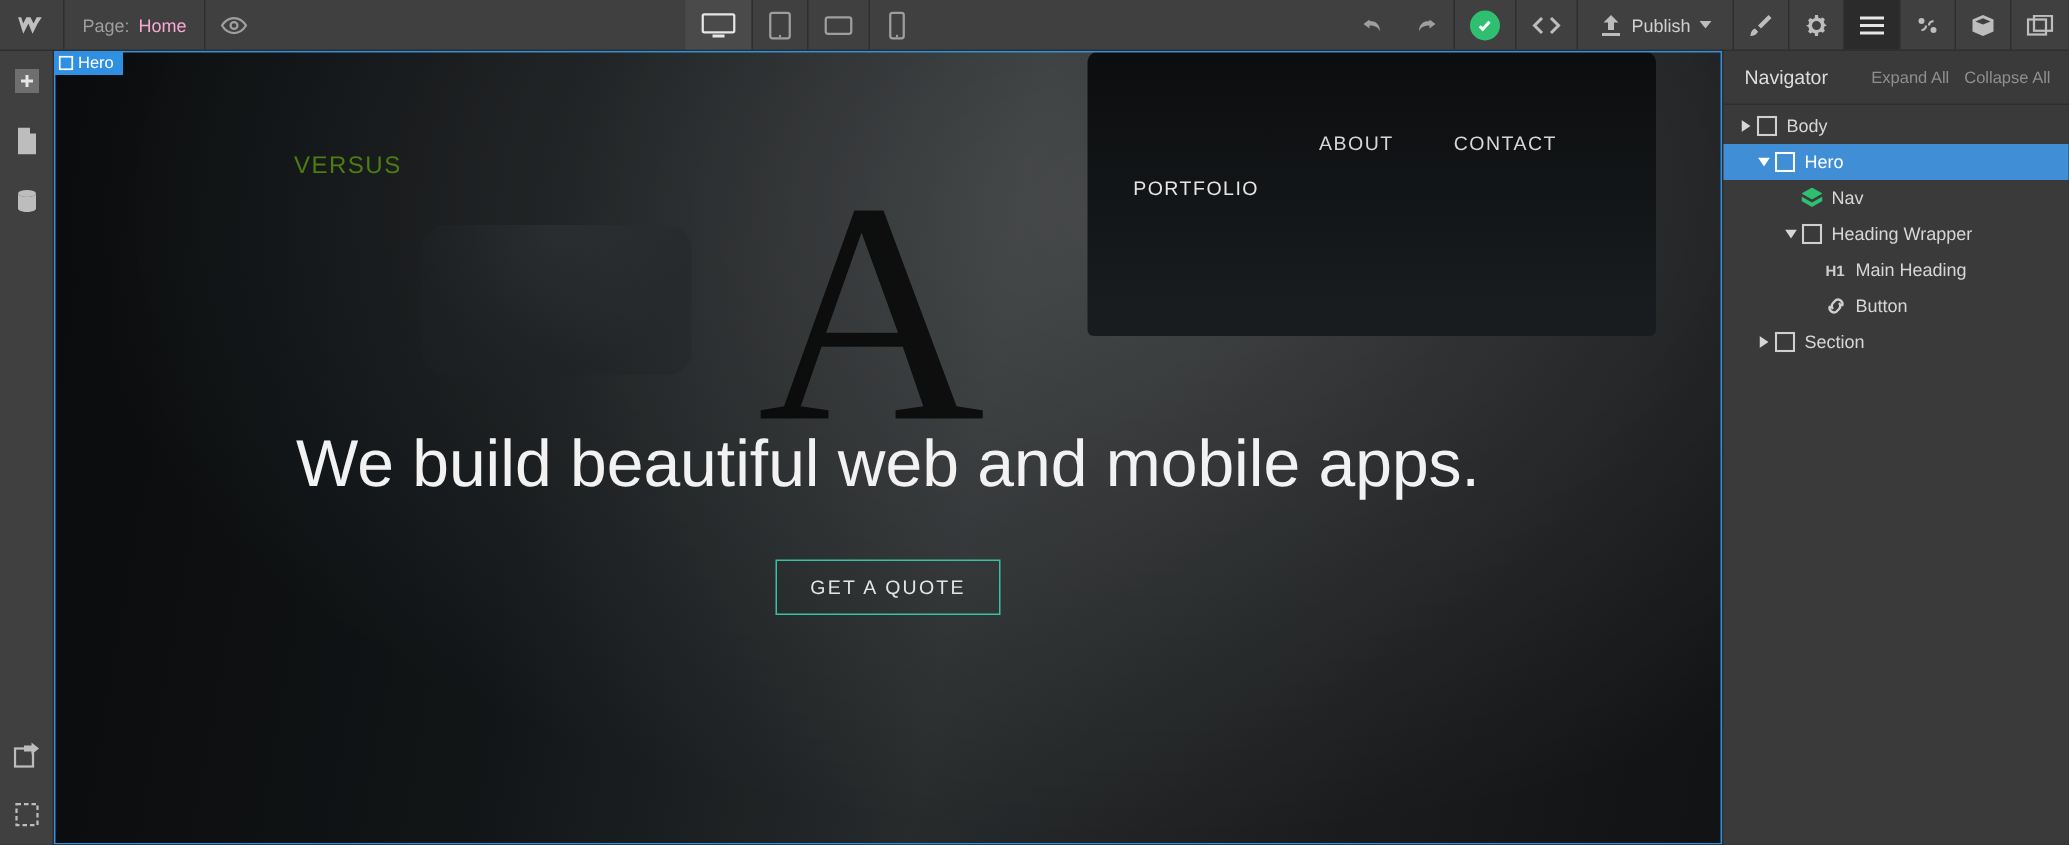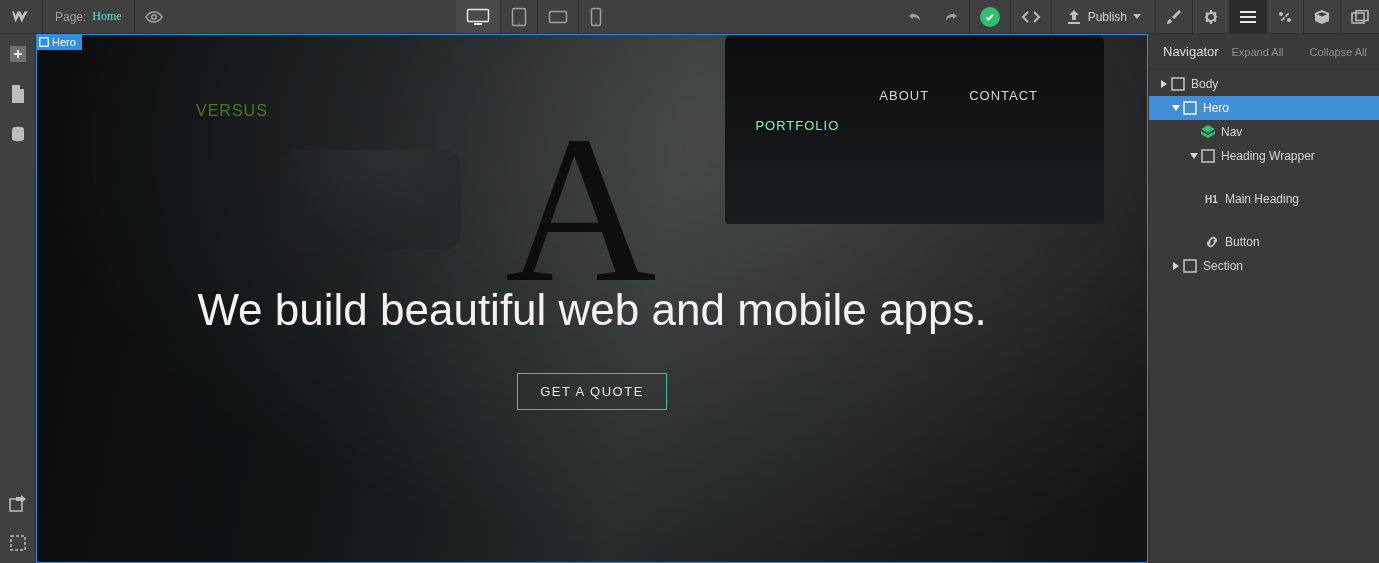--- a/index.html
+++ b/index.html
@@ -9,50 +9,50 @@
   .topbar { position:absolute; top:0; left:0; right:0; height:34px; background:#404040; display:flex; align-items:stretch; color:#d0d0d0; font-size:12px; border-bottom:1px solid #2e2e2e; }
   .topbar .tb-left, .topbar .tb-center, .topbar .tb-right { display:flex; align-items:stretch; }
   .topbar .tb-left  { flex:0 0 auto; }
   .topbar .tb-center{ flex:1 1 auto; justify-content:center; }
   .topbar .tb-right { flex:0 0 auto;text-align:center; }
   .tb-btn { display:flex; align-items:center; justify-content:center; padding:0 10px; border-left:1px solid #2e2e2e; cursor:pointer; min-width:36px; }
   .tb-btn:first-child { border-left:none; }
   .tb-btn svg { display:block; }
   .page-wrap { display:flex; align-items:center; padding:0 12px; border-left:1px solid #2e2e2e; gap:6px; }
   .page-label { color:#9e9e9e; }
-  .page-name  { color:#5eead4;font-family:Liberation Serif, serif; }
+  .page-name  { color:#f9a8d4; }
   .device-btn { border-left:1px solid #2e2e2e; }
   .device-btn.active { background:#4a4a4a; }
   .publish-btn { padding:0 14px; gap:6px; }
 
   .nav-tab { border-left:1px solid #2e2e2e; }
   .nav-tab.active { background:#2b2b2b; }
 
   .success-dot { width:20px; height:20px; border-radius:50%; background:#2fbf71; display:flex; align-items:center; justify-content:center; }
   .w-logo { width:22px; height:22px; }
 
   
   .leftbar { position:absolute; top:34px; left:0; width:36px; bottom:0; background:#404040; border-right:1px solid #2e2e2e; display:flex; flex-direction:column; align-items:center; }
   .leftbar .lb-btn { width:36px; height:40px; display:flex; align-items:center; justify-content:center; cursor:pointer; }
   .leftbar .lb-bottom { margin-top:auto; }
 
   
   .rightpanel { position:absolute; top:34px; right:0; bottom:0; width:231px; background:#3a3a3a; color:#d6d6d6; font-size:12px; border-left:1px solid #2e2e2e; }
   .rp-header { height:36px; display:flex; align-items:center; padding:0 12px 0 14px; border-bottom:1px solid #2e2e2e; }
   .rp-title { font-size:13px; color:#ddd; }
-  .rp-actions { margin-left:auto; display:flex; gap:26px; }
+  .rp-actions { margin-left:auto; display:flex; gap:10px; }
   .rp-action { color:#8f8f8f; cursor:pointer; font-size:11px; }
 
   .tree { padding-top:2px; }
   .tree-row { height:24px; display:flex; align-items:center; padding-right:10px; cursor:pointer; white-space:nowrap; }
   .tree-row.selected { background:#3f8ed6; color:#fff; }
   .tree-row .tw { width:10px; height:10px; display:inline-flex; align-items:center; justify-content:center; margin-right:2px; }
   .tree-row .ticon { width:14px; height:14px; display:inline-flex; align-items:center; justify-content:center; margin-right:6px; }
   .tree-label { font-size:12px; }
-  .ind-0{padding-left:10px;align-items:center;} .ind-1{padding-left:22px;} .ind-2{padding-left:40px;} .ind-3{padding-left:44px;margin-top:19px;}
+  .ind-0{padding-left:10px;align-items:center;} .ind-1{padding-left:22px;} .ind-2{padding-left:40px;} .ind-3{padding-left:56px;}
 
   
   .canvas { position:absolute; top:34px; left:36px; right:231px; bottom:0; background:#101010; overflow:hidden; }
   .sel-outline { position:absolute; inset:0; border:1px solid #2f8fe0; pointer-events:none; }
   .sel-tag { position:absolute; top:0; left:0; background:#2f8fe0; color:#fff; font-size:11px; line-height:14px; height:16px; padding:1px 6px 1px 3px; display:flex; align-items:center; gap:3px; cursor:pointer; }
   .sel-tag svg{display:block;}
 
   .hero { position:absolute; inset:0; overflow:hidden; }
   .hero .bg { position:absolute; inset:0; background:
       radial-gradient(1200px 700px at 65% 20%, rgba(255,255,255,0.15), transparent 60%),
@@ -62,21 +62,21 @@
   
   .shape { position:absolute; background:rgba(255,255,255,0.02); border-radius:8px; }
   .mon { right:4%; top:0; width:34%; height:36%; background:linear-gradient(180deg,#0b0d0f, #1a1d1f); border-bottom-left-radius:4px; border-bottom-right-radius:4px; }
   .pot { left:22%; top:22%; width:180px; height:100px; border-radius:16px; background:radial-gradient(circle at 50% 0%, #3b3f41 0%, #1e2224 70%); opacity:.35; }
   .bigA { position:absolute; left:49%; top:70px; font-size:210px; line-height:1; font-family:"Times New Roman", serif; color:rgba(0,0,0,.8); text-shadow:0 0 1px rgba(255,255,255,.05); transform:translateX(-50%); }
 
   .site-nav { position:absolute; top:54px; left:0; right:0; padding:0 110px 0 160px; display:flex; align-items:center; }
   .brand { color:#4d7c0f; font-weight:300; letter-spacing:1px; font-size:16px; }
   .menu { margin-left:auto; display:flex; gap:40px; }
   .menu a { color:#d7d7d7; font-size:13px; letter-spacing:1px; text-decoration:none; }
-  .menu a.active { color:#86efac;margin-top:30px; }
+  .menu a.active { color:#e5e5e5;margin-top:30px; }
 
   .hero-copy { position:absolute; left:0; right:0; top:248px; text-align:center; color:#f2f2f2; }
   .hero-copy h1 { font-weight:300; font-size:44px; line-height:1.25; }
   .cta { display:inline-block; margin-top:36px; border:1px solid #36c2a3; color:#e5e5e5; padding:10px 22px; font-size:13px; letter-spacing:1.5px; text-decoration:none; }
 
 </style>
 </head>
 <body>
 
 <div class="topbar">

